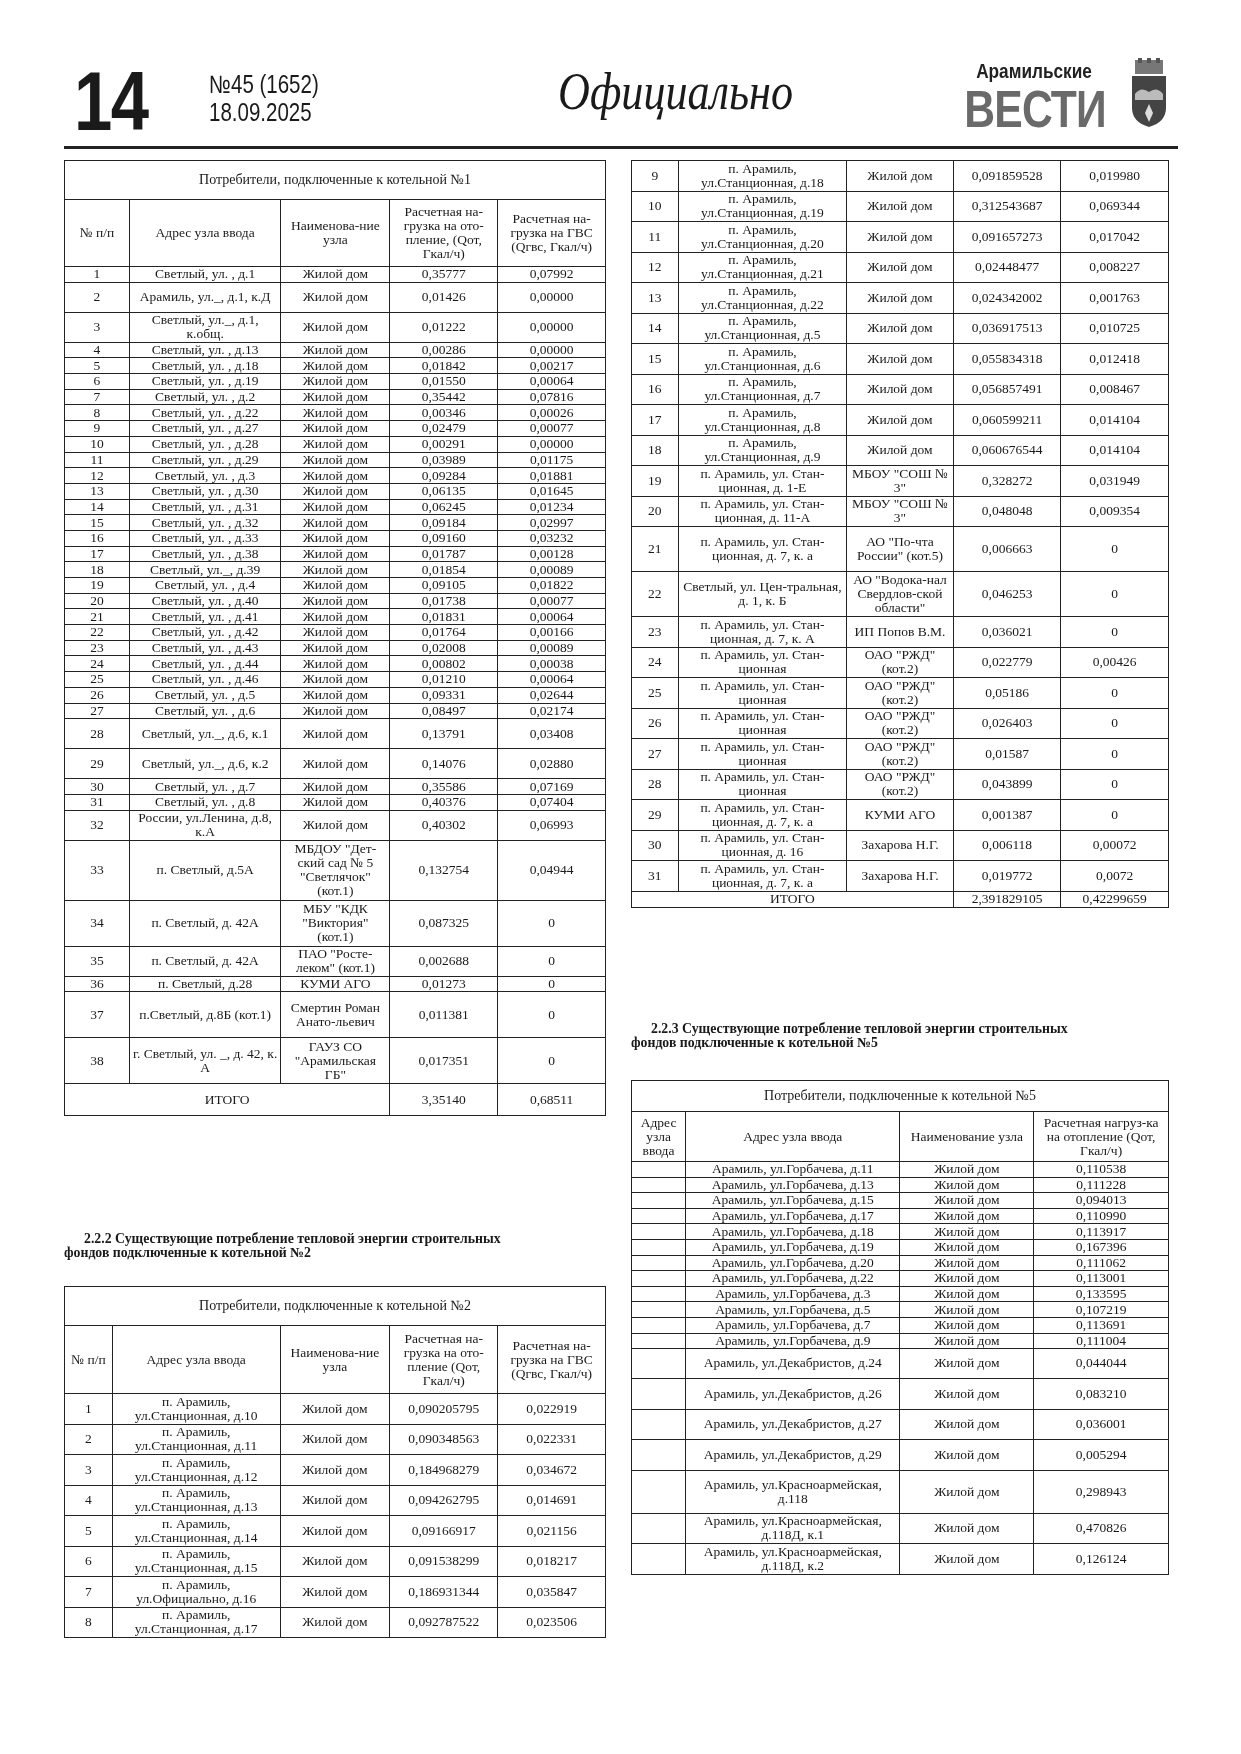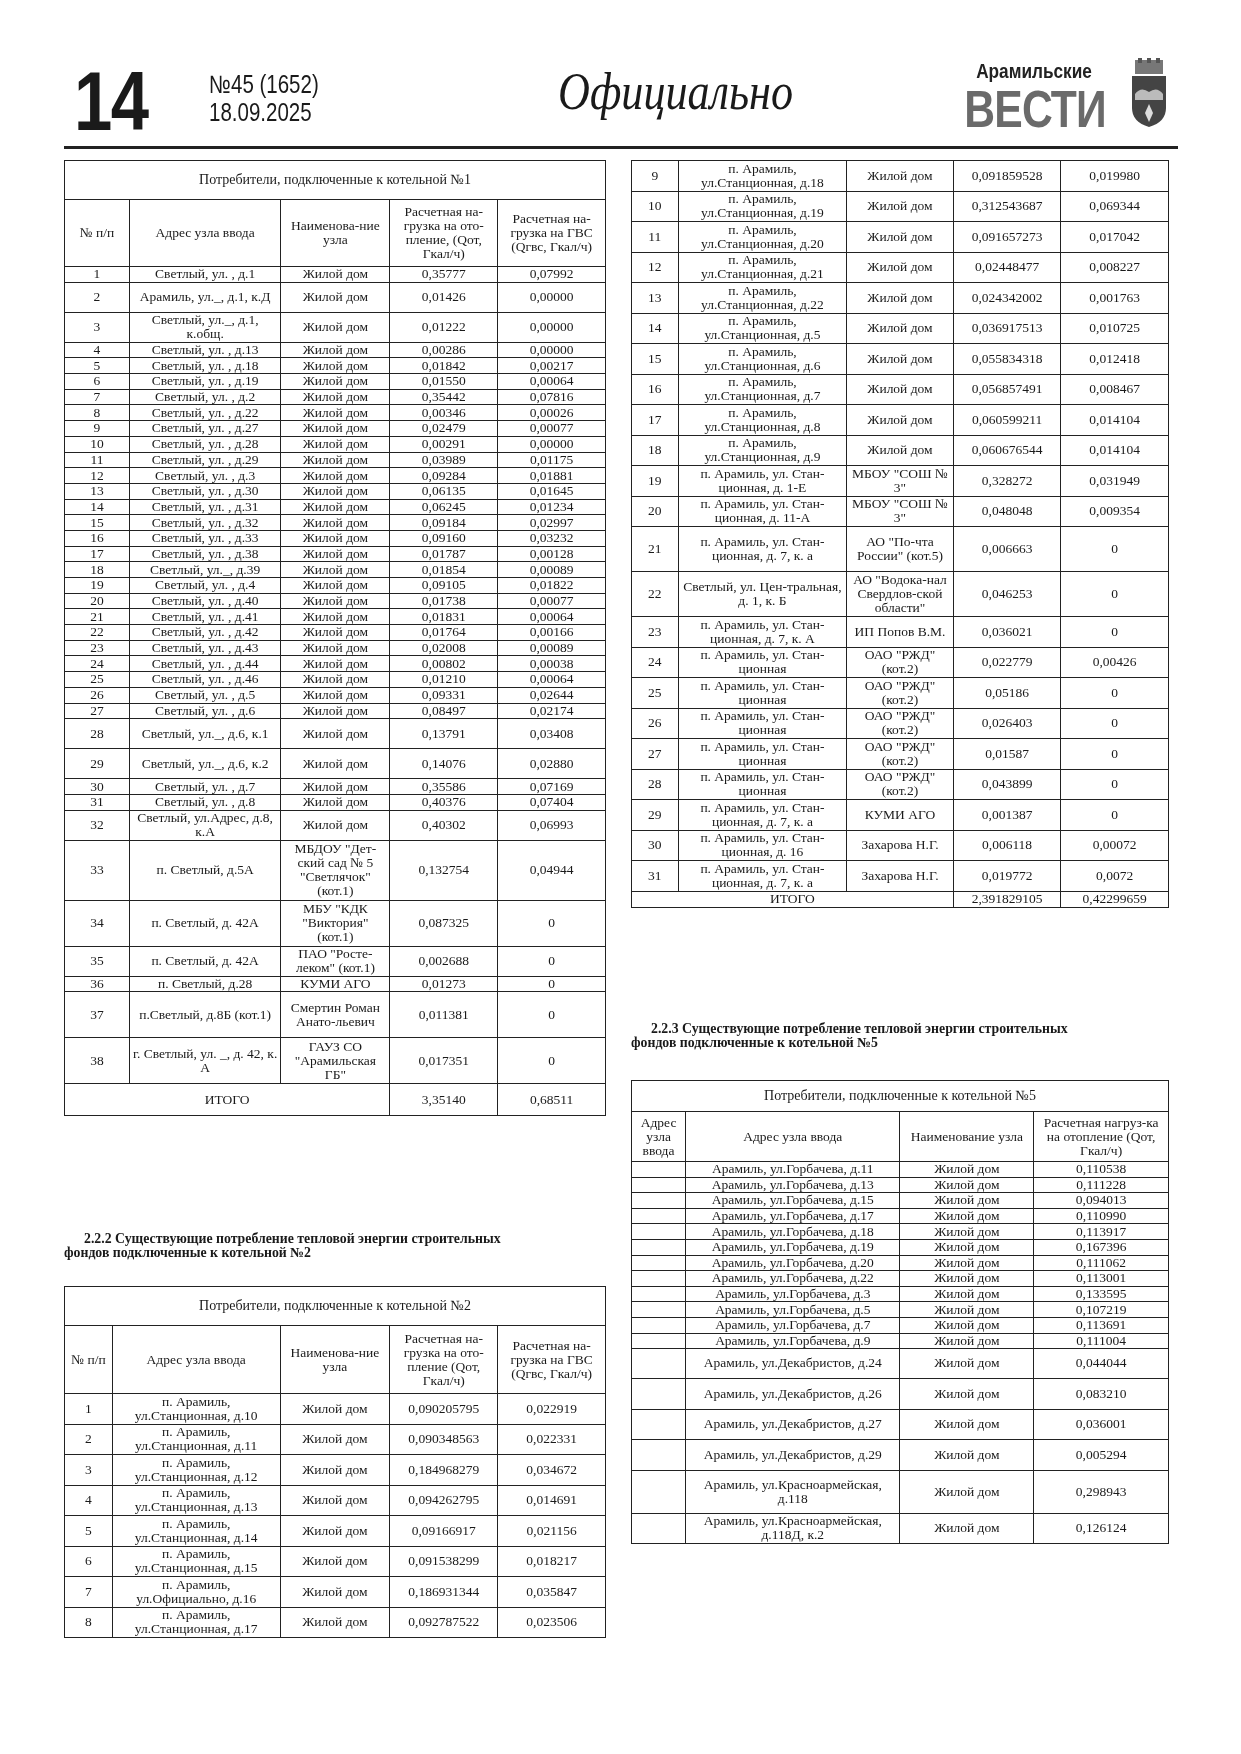--- a/index.html
+++ b/index.html
@@ -278,21 +278,21 @@
       </tr>
       <tr style="height: 15.7px;">
         <td>31</td>
         <td>Светлый, ул.  , д.8</td>
         <td>Жилой дом</td>
         <td>0,40376</td>
         <td>0,07404</td>
       </tr>
       <tr style="height: 30px;">
         <td>32</td>
-        <td>Светлый, ул.Адрес, д.8, к.А</td>
+        <td>России, ул.Ленина, д.8, к.А</td>
         <td>Жилой дом</td>
         <td>0,40302</td>
         <td>0,06993</td>
       </tr>
       <tr style="height: 60px;">
         <td>33</td>
         <td>п. Светлый, д.5А</td>
         <td>МБДОУ "Дет-ский сад № 5 "Светлячок" (кот.1)</td>
         <td>0,132754</td>
         <td>0,04944</td>
@@ -728,18 +728,24 @@
         <td>0,005294</td>
       </tr>
       <tr style="height: 43px;">
         <td></td>
         <td>Арамиль, ул.Красноармейская, д.118</td>
         <td>Жилой дом</td>
         <td>0,298943</td>
       </tr>
       <tr style="height: 30.5px;">
         <td></td>
+        <td>Арамиль, ул.Красноармейская, д.118Д, к.1</td>
+        <td>Жилой дом</td>
+        <td>0,470826</td>
+      </tr>
+      <tr style="height: 30.5px;">
+        <td></td>
         <td>Арамиль, ул.Красноармейская, д.118Д, к.2</td>
         <td>Жилой дом</td>
         <td>0,126124</td>
       </tr>
     </tbody>
 </table>
 
 </body></html>

